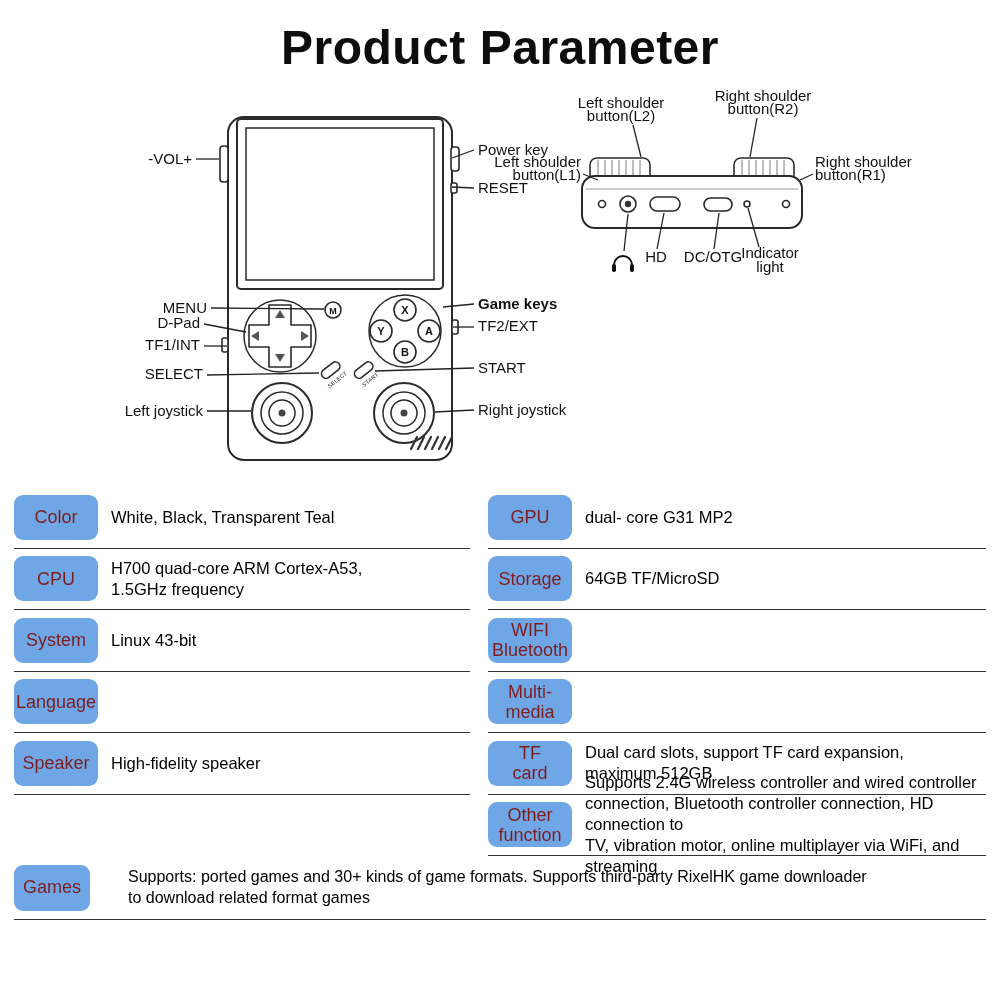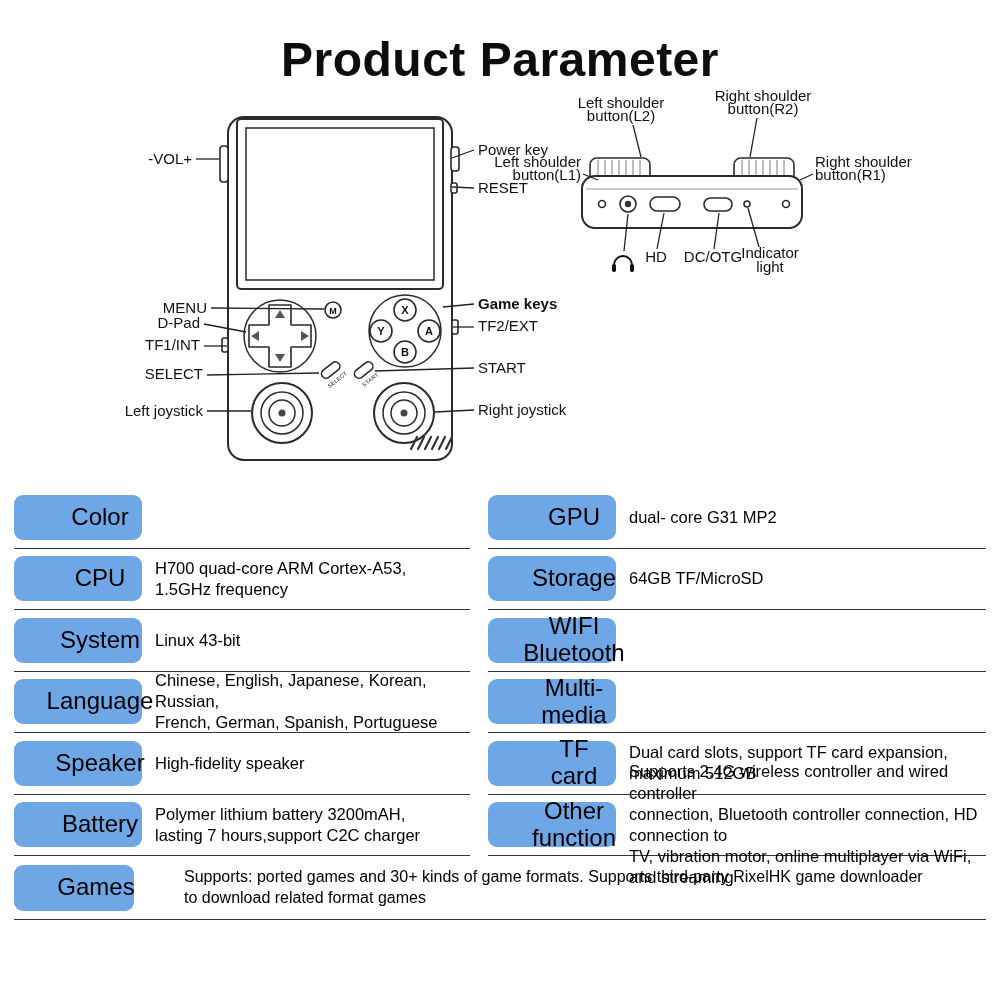--- a/index.html
+++ b/index.html
@@ -2,21 +2,21 @@
 <html><head>
 <meta charset="utf-8">
 <style>
   html,body { margin:0; padding:0; background:#fff; }
   .page {
     position:relative; width:1000px; height:1000px; background:#fff;
     font-family:"Liberation Sans","DejaVu Sans",sans-serif; color:#111;
     overflow:hidden;
   }
   .title {
-    position:absolute; top:32px; left:0; width:1000px;
+    position:absolute; top:20px; left:0; width:1000px;
     text-align:center; font-size:48px; font-weight:800; letter-spacing:.5px;
     color:#0d0d0d; margin:0;
   }
   .diagram { position:absolute; top:88px; left:0; width:1000px; height:398px; }
   .diagram text { font-family:"Liberation Sans","DejaVu Sans",sans-serif; font-size:15px; fill:#111; }
   .diagram .el { text-anchor:end; }
   .diagram .ml { text-anchor:middle; }
   .diagram .bold { font-weight:bold; }
   .diagram .btnltr { font-size:11px; font-weight:bold; text-anchor:middle; }
   .diagram .tiny { font-size:5.5px; letter-spacing:.3px; }
@@ -28,31 +28,31 @@
 
   .specs {
     position:absolute; top:487px; left:0; width:1000px; box-sizing:border-box;
     padding:0 14px; display:grid; grid-template-columns:456px 1fr; column-gap:18px;
   }
   .spec-row {
     display:flex; align-items:center; gap:13px; height:61.5px;
     border-bottom:1.6px solid #333; box-sizing:border-box;
   }
   .spec-label {
-    background:#6FA6E6; color:#000000; border-radius:9px;
+    background:#6FA6E6; color:#7f1d1d; border-radius:9px;
     width:84px; min-width:84px; height:45px;
     display:flex; align-items:center; justify-content:center; text-align:center;
-    font-size:24px; line-height:1.12; white-space:pre-line;padding-left:44px;
+    font-size:18px; line-height:1.12; white-space:pre-line;
   }
   .spec-value {
     font-size:16.5px; line-height:1.28; color:#000; white-space:pre-line;
   }
   .col-right .spec-row:nth-child(7) .spec-value { font-size:13px; line-height:1.25;font-style:italic; }
   .games-row {
-    grid-column:1 / -1; display:flex; align-items:center; gap:14px; height:64px;
+    grid-column:1 / -1; display:flex; align-items:center; gap:2px; height:64px;
     border-bottom:1.6px solid #333; box-sizing:border-box;
   }
   .games-row .spec-label { width:76px; min-width:76px; height:46px; }
   .games-row .spec-value { font-size:16px;margin-left:36px; }
 </style>
 </head>
 <body>
 
 <div class="page">
 
@@ -234,43 +234,37 @@
       <text class="ml" x="770" y="184">light</text>
       <line class="ld" x1="759" y1="159" x2="748" y2="120"></line>
     </g>
   </svg>
 
   <div class="specs">
 
     <div class="col-left">
       <div class="spec-row">
         <div class="spec-label">Color</div>
+        <div class="spec-value">White, Black, Transparent Teal</div>
       </div>
       <div class="spec-row">
         <div class="spec-label">CPU</div>
         <div class="spec-value">H700 quad-core ARM Cortex-A53,
 1.5GHz frequency</div>
       </div>
       <div class="spec-row">
         <div class="spec-label">System</div>
         <div class="spec-value">Linux 43-bit</div>
       </div>
       <div class="spec-row">
         <div class="spec-label">Language</div>
-        <div class="spec-value">Chinese, English, Japanese, Korean, Russian,
-French, German, Spanish, Portuguese</div>
       </div>
       <div class="spec-row">
         <div class="spec-label">Speaker</div>
         <div class="spec-value">High-fidelity speaker</div>
-      </div>
-      <div class="spec-row">
-        <div class="spec-label">Battery</div>
-        <div class="spec-value">Polymer lithium battery 3200mAH,
-lasting 7  hours,support C2C charger</div>
       </div>
     </div>
 
     <div class="col-right">
       <div class="spec-row">
         <div class="spec-label">GPU</div>
         <div class="spec-value">dual- core G31 MP2</div>
       </div>
       <div class="spec-row">
         <div class="spec-label">Storage</div>

